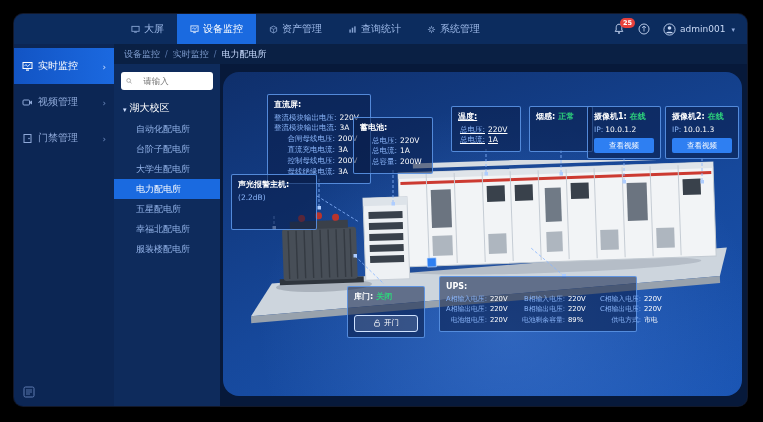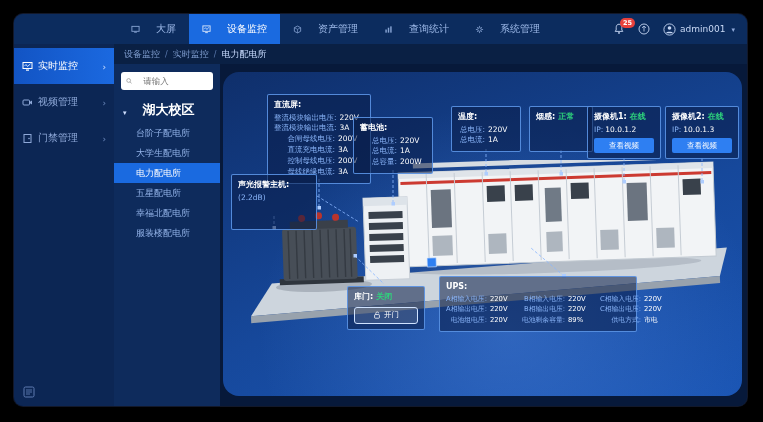--- a/index.html
+++ b/index.html
@@ -6,21 +6,21 @@
   html,body { width:763px; height:422px; background:#000; overflow:hidden;
               font-family:"DejaVu Sans","Liberation Sans",sans-serif; }
   .stage { position:relative; width:763px; height:422px; background:#000; border-radius:26px; }
   .app { position:absolute; left:14px; top:14px; width:733px; height:392px;
          background:#0a2450; border-radius:9px; overflow:hidden;
          box-shadow:0 0 0 1px #12182a, 0 8px 30px rgba(0,0,0,.7); }
 
   
   .topbar { position:relative; height:30px; background:#0c2c5e; display:flex; align-items:stretch;
             padding-left:104px; }
-  .nav-item { display:flex; align-items:center; gap:16px; padding:0 13px; font-size:10px;
+  .nav-item { display:flex; align-items:center; gap:4px; padding:0 13px; font-size:10px;
               color:#9db9e8; cursor:pointer; }
   .nav-item.active { background:#1a6ae0; color:#fff; }
   .nav-item .ico { display:flex; opacity:.85; }
   .top-right { position:absolute; right:12px; top:0; height:30px; display:flex; align-items:center; gap:13px; }
   .bell-wrap { position:relative; display:flex; }
   .badge { position:absolute; top:-5px; left:7px; background:#e8413c; color:#fff; font-size:6.5px;
            line-height:1; padding:1.5px 3px; border-radius:6px; font-weight:bold; }
   .user { display:flex; align-items:center; gap:4px; color:#c9d9f5; font-size:9px; }
   .caret::after { content:"▾"; font-size:7px; color:#8fa9d9; margin-left:2px; }
 
@@ -41,22 +41,22 @@
   .crumb-sep { color:#5c7bb1; font-size:8px; }
   .crumb.current { color:#c9dcff; }
   .crumb { cursor:pointer; }
 
   .content-row { flex:1; display:flex; min-height:0; }
   .tree { width:106px; flex:none; background:#0e2b5c; padding:8px 7px; }
   .search-box { display:flex; align-items:center; gap:11px; height:18px; background:#fff;
                 border-radius:3px; padding:0 5px; }
   .search-box input { border:0; outline:0; width:100%; font-size:8.5px; color:#333;
                       font-family:inherit; background:transparent; }
-  .tree-root { display:flex; align-items:center; gap:16px; margin:11px 0 4px 2px;
-               color:#fff; font-size:13px; font-weight:bold; cursor:pointer; }
+  .tree-root { display:flex; align-items:center; gap:3px; margin:11px 0 4px 2px;
+               color:#fff; font-size:10px; font-weight:normal; cursor:pointer; }
   .tree-root .down::after { content:"▾"; font-size:7px; color:#cfe0ff; }
   .tree-item { height:20px; line-height:20px; padding-left:15px; font-size:9px;
                color:#93b3e8; white-space:nowrap; overflow:hidden; cursor:pointer; }
   .tree-item.active { background:#1a6ae0; color:#fff; margin:0 -7px; padding-left:22px; }
 
   .viewport { flex:1; position:relative; margin:8px 5px 10px 3px; border-radius:16px; overflow:hidden;
               background:
                 radial-gradient(ellipse at 55% 80%, rgba(110,165,255,.28), rgba(110,165,255,0) 62%),
                 linear-gradient(160deg,#0f2f6b 0%, #16489b 55%, #1a55b4 100%); }
 
@@ -65,21 +65,21 @@
            border-radius:2px; padding:4px 6px 5px; font-size:7.5px; line-height:1.45; color:#fff; }
   .ptitle { font-size:8px; font-weight:bold; color:#fff; margin-bottom:2px; white-space:nowrap; }
   .ptitle .status-ok { color:#2ed57c; font-weight:bold; margin-left:3px; }
   .prow { display:flex; justify-content:flex-end; white-space:nowrap; }
   .plbl { flex:1; text-align:right; color:#8ab5f9; }
   .pval { width:26px; text-align:left; margin-left:3px; color:#fff; }
   .btn-primary { display:block; width:100%; background:#2e7ff2; color:#fff; border:0; border-radius:2px;
                  font-size:7.5px; padding:2.5px 0; margin-top:3px; cursor:pointer; font-family:inherit; }
   .btn-ghost { display:flex; align-items:center; justify-content:center; gap:3px; width:100%;
                background:rgba(255,255,255,.14); color:#fff; border:1px solid #cfe2ff; border-radius:3px;
-               font-size:7.5px; padding:2.5px 0; margin-top:4px; cursor:pointer; font-family:inherit; }
+               font-size:7.5px; padding:2.5px 0; margin-top:12px; cursor:pointer; font-family:inherit; }
   .ip-row { white-space:nowrap; }
   .ip-lbl { color:#8ab5f9; } .ip-val { color:#fff; margin-left:2px; }
   .ups-grid { display:grid; grid-template-columns:repeat(3,1fr); column-gap:10px; row-gap:1px; }
   .ups-grid .prow .pval { width:22px; }
   #panel-ups { font-size:6.8px; }
   .alarm-val { color:#8ab5f9; }
 
   .overlay { position:absolute; inset:0; pointer-events:none; }
   .scene { position:absolute; left:18px; top:88px; pointer-events:none; }
 </style>
@@ -216,20 +216,21 @@
             <svg width="8" height="8" viewBox="0 0 10 10">
                   <circle cx="4.2" cy="4.2" r="3" fill="none" stroke="#999" stroke-width="1.2"></circle>
                   <path d="M6.5 6.5 L9 9" stroke="#999" stroke-width="1.2"></path>
                 </svg>
             <input type="text" placeholder="请输入" style="">
           </div>
           <div class="tree-root">
             <span class="down"></span>
             <span>湖大校区</span>
           </div>
+          <div class="tree-item">自动化配电所</div>
           <div class="tree-item">台阶子配电所</div>
           <div class="tree-item">大学生配电所</div>
           <div class="tree-item active">电力配电所</div>
           <div class="tree-item">五星配电所</div>
           <div class="tree-item">幸福北配电所</div>
           <div class="tree-item">服装楼配电所</div>
         </div>
 
         <div class="viewport">
 
@@ -343,21 +344,21 @@
             <div class="prow">
                   <span class="plbl">总电流:</span>
                   <span class="pval">1A</span>
                 </div>
             <div class="prow">
                   <span class="plbl">总容量:</span>
                   <span class="pval">200W</span>
                 </div>
           </div>
 
-          <div class="panel" style="left:228px; top:34px; width:70px;">
+          <div class="panel" style="left:228px; top:34px; width:70px;text-decoration:underline;">
             <div class="ptitle">温度:</div>
             <div class="prow">
                   <span class="plbl">总电压:</span>
                   <span class="pval">220V</span>
                 </div>
             <div class="prow">
                   <span class="plbl">总电流:</span>
                   <span class="pval">1A</span>
                 </div>
           </div>

